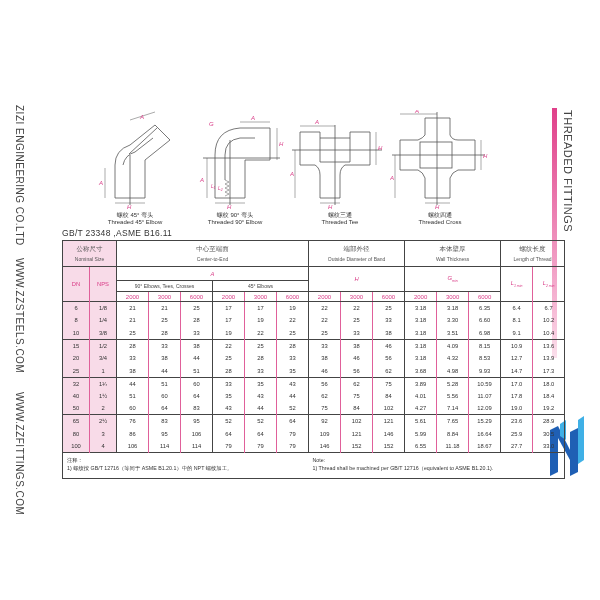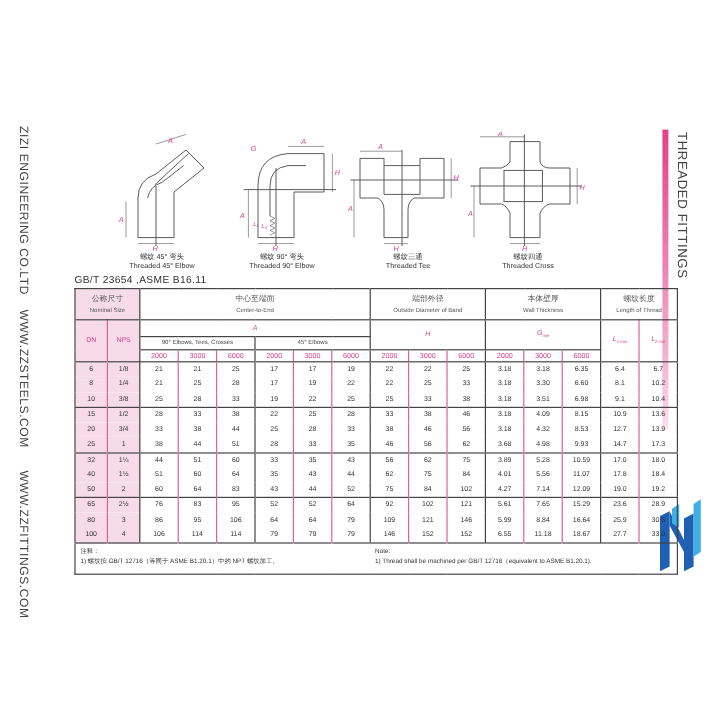--- a/index.html
+++ b/index.html
@@ -149,21 +149,21 @@
       <text x="25" y="3" font-size="6" fill="#d93c87" font-style="italic">A</text>
       <text x="93" y="48" font-size="6" fill="#d93c87" font-style="italic">H</text>
       <text x="0" y="70" font-size="6" fill="#d93c87" font-style="italic">A</text>
       <text x="45" y="99" font-size="6" fill="#d93c87" font-style="italic">H</text>
     </svg>
     <div class="cap cap1">螺纹四通</div>
     <div class="cap cap2">Threaded Cross</div>
   </div>
 </div>
 
-<div id="std">GB/T 23654 ,ASME  B16.11</div>
+<div id="std">GB/T 23348 ,ASME  B16.11</div>
 
 <table id="spec">
   <colgroup>
     <col style="width:27px">
       <col style="width:27px">
     <col style="width:32px">
       <col style="width:32px">
       <col style="width:32px">
     <col style="width:32px">
       <col style="width:32px">

